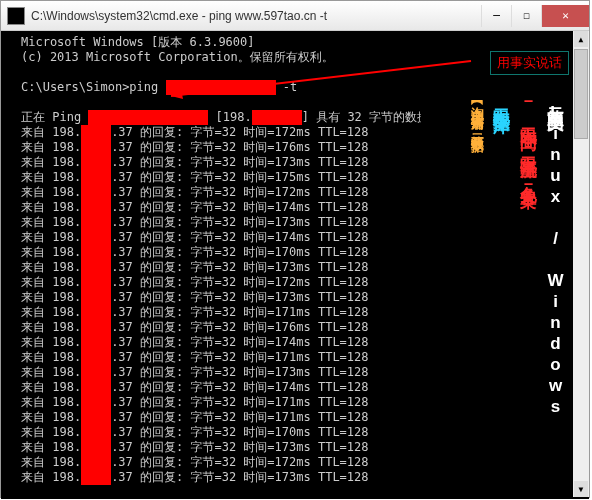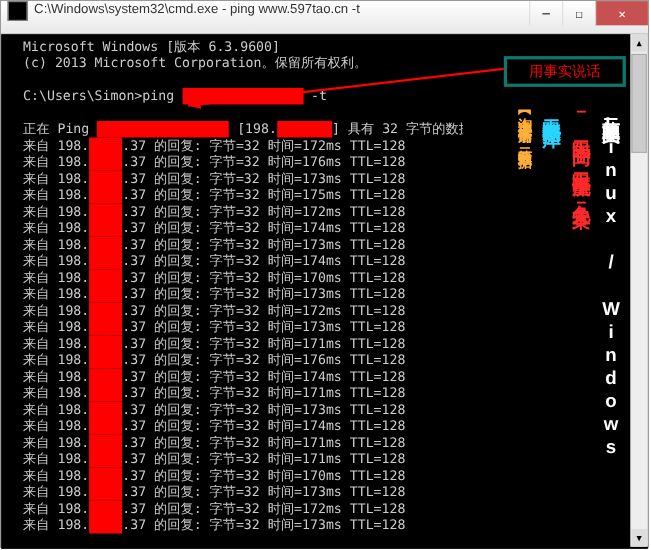--- a/index.html
+++ b/index.html
@@ -1,31 +1,31 @@
 <!DOCTYPE html>
 <html><head>
 <meta charset="utf-8">
 <style>
 * { margin: 0; padding: 0; box-sizing: border-box; }
 body { width: 592px; height: 500px; background: #fff; font-family: "SimSun", monospace; overflow: hidden; }
 .window { width: 590px; height: 498px; border: 1px solid #999; position: relative; }
-.titlebar { height: 30px; background: linear-gradient(#fff,#e8e8e8); display: flex; align-items: flex-start; border-bottom: 1px solid #ccc; }
+.titlebar { height: 30px; background: linear-gradient(#fff,#e8e8e8); display: flex; align-items: center; border-bottom: 1px solid #ccc; }
 .titlebar-icon { width: 18px; height: 18px; margin: 0 6px; background: #000; border: 1px solid #888; }
 .titlebar-title { flex: 1; font-size: 12px; color: #333; font-family: "Segoe UI", sans-serif; }
 .win-btns { display: flex; }
 .win-btn { width: 30px; height: 22px; display: flex; align-items: center; justify-content: center; font-size: 11px; border-left: 1px solid #ddd; cursor: pointer; }
 .win-btn.close { background: #c75050; color: #fff; width: 48px; }
 .console { background: #000; color: #ccc; font-size: 12px; line-height: 15px; padding: 4px 20px; height: 468px; position: relative; overflow: hidden; white-space: pre; font-family: "NSimSun", "SimSun", monospace; }
 .scrollbar { position: absolute; right: 0; top: 30px; bottom: 0; width: 16px; background: #eee; }
 .scroll-thumb { position: absolute; top: 18px; width: 14px; left: 1px; height: 90px; background: #ccc; border: 1px solid #aaa; }
 .scroll-arrow { position: absolute; width: 14px; height: 16px; left: 1px; background: #ddd; font-size: 8px; display: flex; align-items: center; justify-content: center; }
 .scroll-arrow.up { top: 0; }
 .scroll-arrow.down { bottom: 0; }
 .redact { background: #f00; display: inline-block; }
-.callout { position: absolute; right: 20px; top: 50px; border: 3px solid #0f766e; color: #f00; padding: 2px 20px; font-size: 13px; background: #000; }
+.callout { position: absolute; right: 20px; top: 50px; border: 1px solid #0f766e; color: #f00; padding: 2px 6px; font-size: 13px; background: #000; }
 .arrow-line { position: absolute; pointer-events: none; }
 .ad { position: absolute; right: 18px; top: 88px; bottom: 0; width: 150px; background: #000; display: flex; flex-direction: row-reverse; justify-content: flex-start; gap: 4px; padding: 6px 4px; }
 .vtext { writing-mode: vertical-rl; text-orientation: upright; font-size: 17px; font-weight: bold; letter-spacing: 2px; font-family: "Microsoft YaHei", sans-serif; }
 .vtext.white { color: #fff; }
 .vtext.red { color: #ff2a2a; }
 .vtext.cyan { color: #2ad4ff; }
 .vtext.orange { color: #ffb03a; font-size: 13px; }
 </style>
 </head>
 <body>

